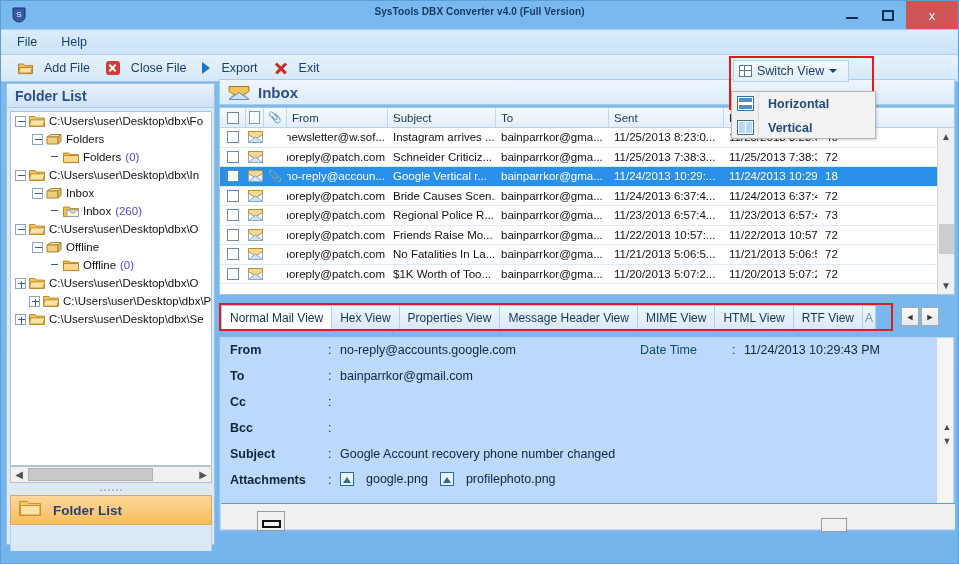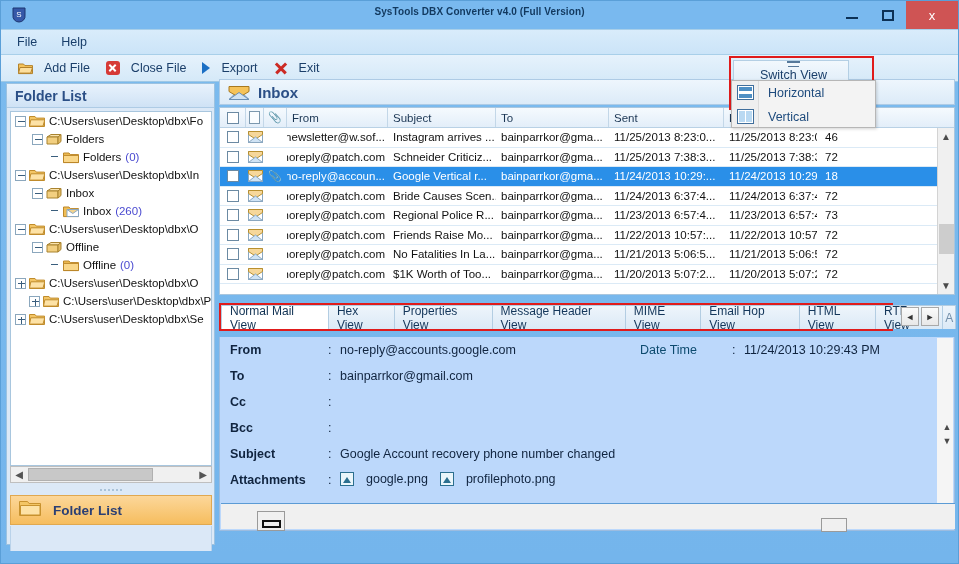--- a/index.html
+++ b/index.html
@@ -78,31 +78,32 @@
   
   .switchview-wrap {
     position: absolute; left: 728px; top: 55px; width: 145px; height: 54px;
     border: 2px solid #e01b1b; z-index: 40;
   }
   .switchview-btn {
     position: absolute; left: 2px; top: 2px; width: 116px; height: 22px;
     background: linear-gradient(180deg,#f2f8fd 0%,#e2eef9 100%);
     border: 1px solid #b4cfe4;
     display: flex; align-items: center; gap: 5px; padding-left: 5px;
-    color: #1b3f6a; font-size: 12.5px; flex-direction: column;
+    color: #1b3f6a; font-size: 12.5px;
   }
   .grid-ico { width: 13px; height: 12px; background: #fff; border: 1px solid #55789a; position: relative;}
   .grid-ico:before { content:""; position:absolute; left:0; top:3.5px; width:100%; height:1px; background:#55789a;}
   .grid-ico:after { content:""; position:absolute; left:4px; top:0; width:1px; height:100%; background:#55789a;}
   .caret-dn { width:0;height:0;border-left:4px solid transparent;border-right:4px solid transparent;border-top:4px solid #1b3f6a;}
 
   .switchview-menu {
-    position: absolute; left: 730px; top: 79px; width: 145px; height: 48px;
+    position: absolute; left: 730px; top: 90px; width: 145px; height: 48px;
     background: #f3f3f3; border: 1px solid #b6b6b6; z-index: 50;
     box-shadow: 1px 1px 3px rgba(0,0,0,.18);
+    font-weight: bold;
   }
   .sv-gutter { position:absolute; left:0; top:0; width:27px; height:100%; background:#efefef; border-right:1px solid #dcdcdc;}
   .sv-item { position: relative; height: 24px; display: flex; align-items: center; padding-left: 36px; color: #1e4b7d; font-size: 12.5px; z-index: 2;}
   .sv-ico { position: absolute; left: 5px; top: 4px; width: 17px; height: 15px; border:1px solid #3f6e9c; background:#fff;}
   .sv-ico.horiz:before{content:"";position:absolute;left:1px;top:1px;right:1px;height:4px;background:#4e8fc4;}
   .sv-ico.horiz:after{content:"";position:absolute;left:1px;bottom:1px;right:1px;height:4px;background:#4e8fc4;}
   .sv-ico.vert:before{content:"";position:absolute;left:1px;top:1px;bottom:1px;width:6px;background:#b9d9f2;}
   .sv-ico.vert:after{content:"";position:absolute;right:1px;top:1px;bottom:1px;width:6px;background:#b9d9f2;}
 
   
@@ -678,21 +679,20 @@
     </div>
 
     <div class="tabstrip-wrap">
       <div class="tabstrip-redbox"></div>
       <div class="tabstrip" id="tabs-host">
           <div class="tab active">Normal Mail View</div>
           <div class="tab">Hex View</div>
           <div class="tab">Properties View</div>
           <div class="tab">Message Header View</div>
           <div class="tab">MIME View</div>
-          <div class="tab">Email Hop View</div>
           <div class="tab">HTML View</div>
           <div class="tab">RTF View</div>
           <div class="tab partial">A</div>
         </div>
       <div class="tab-navs">
         <div class="tnav">◄</div>
         <div class="tnav">►</div>
       </div>
     </div>
 

